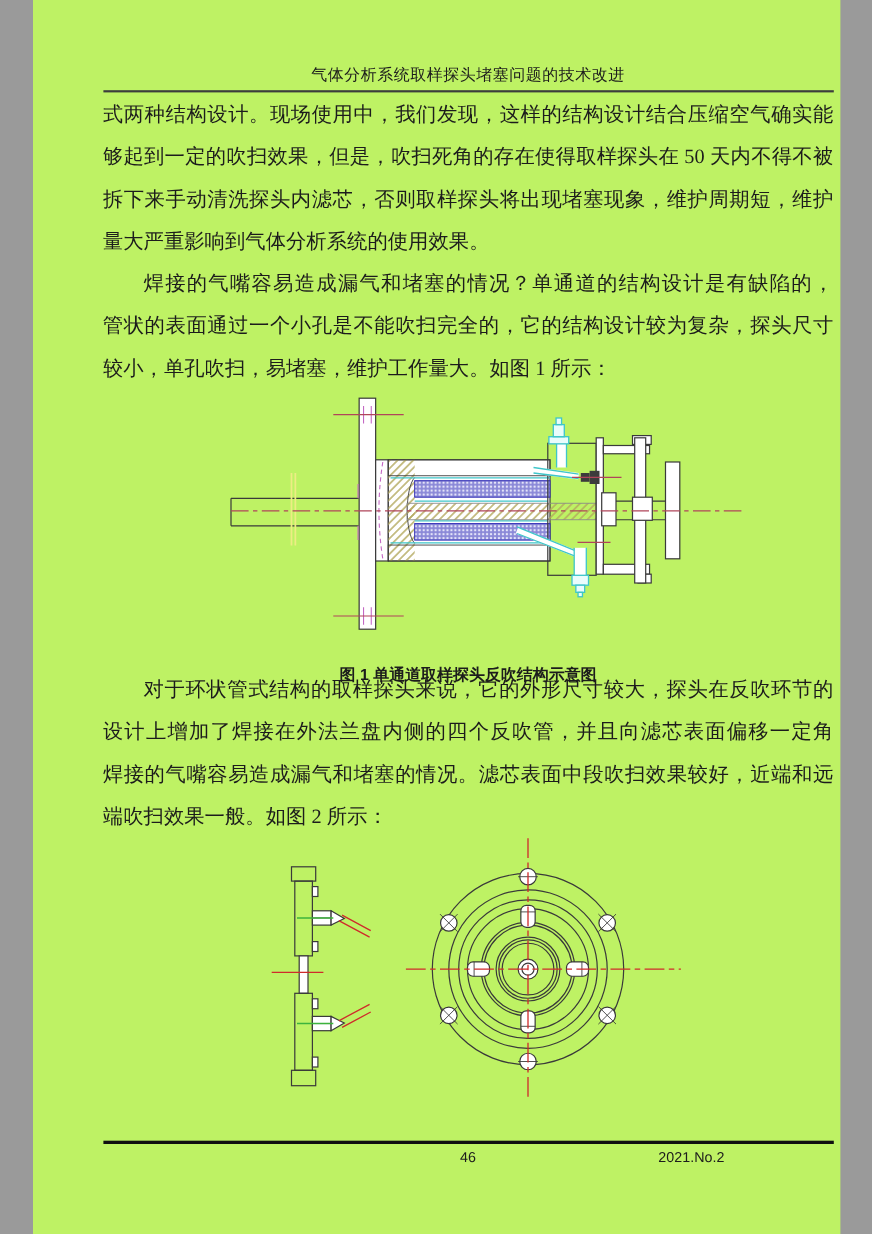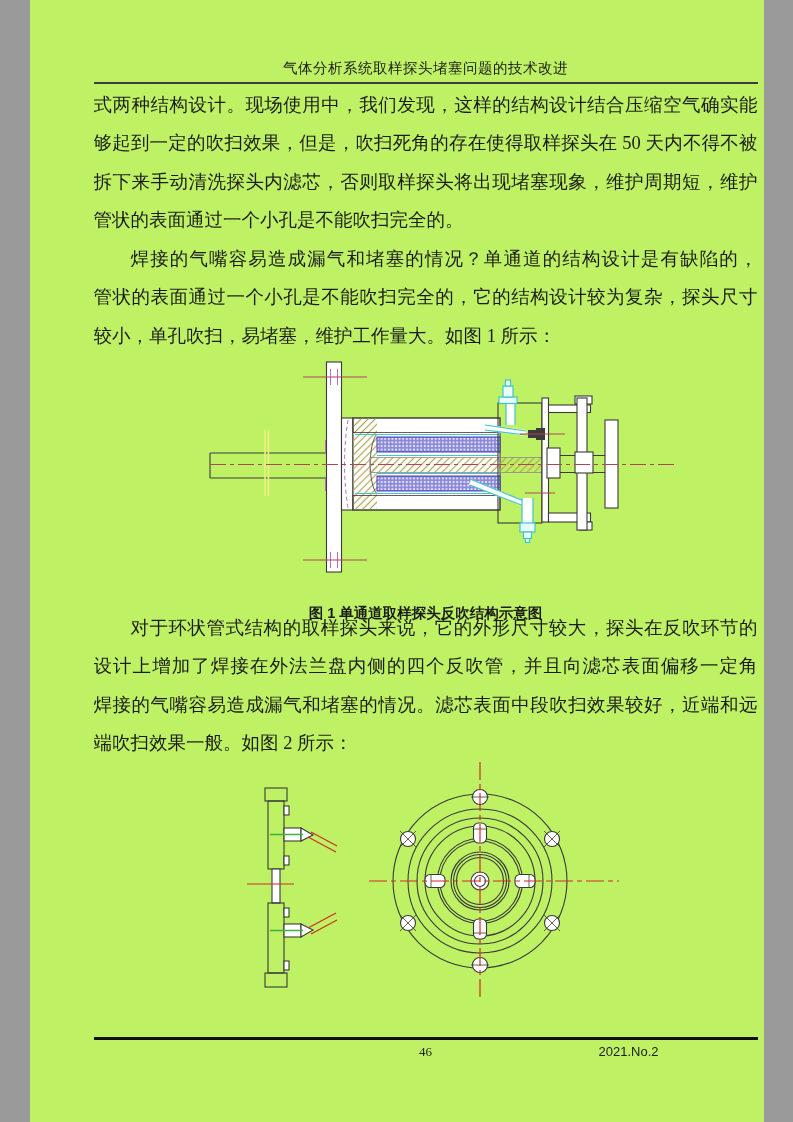--- a/index.html
+++ b/index.html
@@ -53,40 +53,40 @@
   svg .blueb{stroke:var(--filter-blue,#2f2bb5); stroke-width:0.9;}
   svg .wmask{stroke:#ffffff; stroke-width:6; fill:none;}
   svg .dark{fill:#3c3c3c; stroke:none;}
   
   .frule{
     position:absolute; top:1037px; left:64px; width:664px; height:0;
     border-top:3px solid #101010;
   }
   .fpage{
     position:absolute; top:1044px; left:64px; width:664px; text-align:center;
-    font-family:Liberation Serif, serif; font-size:13px; color:var(--ink);
+    font-family:Liberation Sans, sans-serif; font-size:13px; color:var(--ink);
   }
   .fissue{
     position:absolute; top:1044px; right:105px;
     font-family:"Liberation Sans", sans-serif; font-size:13px; color:var(--ink);
   }
 </style>
 </head>
 <body>
 
 <div class="page">
 
   <div class="htitle">气体分析系统取样探头堵塞问题的技术改进</div>
   <div class="hrule"></div>
 
   <div class="flow flow1">
     <div class="tline jl">式两种结构设计。现场使用中，我们发现，这样的结构设计结合压缩空气确实能</div>
     <div class="tline jl">够起到一定的吹扫效果，但是，吹扫死角的存在使得取样探头在 50 天内不得不被</div>
     <div class="tline jl">拆下来手动清洗探头内滤芯，否则取样探头将出现堵塞现象，维护周期短，维护</div>
-    <div class="tline">管状的表面通过一个小孔是不能吹扫完全的。</div>
+    <div class="tline">量大严重影响到气体分析系统的使用效果。</div>
     <div class="tline jl ind">焊接的气嘴容易造成漏气和堵塞的情况？单通道的结构设计是有缺陷的，</div>
     <div class="tline jl">管状的表面通过一个小孔是不能吹扫完全的，它的结构设计较为复杂，探头尺寸</div>
     <div class="tline">较小，单孔吹扫，易堵塞，维护工作量大。如图 1 所示：</div>
   </div>
 
   <svg class="fig fig1" width="500" height="230" viewBox="0 0 500 230">
     <defs>
       <pattern id="hatchO" width="5" height="5" patternUnits="userSpaceOnUse" patternTransform="rotate(45)">
         <line class="ho" x1="2.5" y1="0" x2="2.5" y2="5"></line>
       </pattern>

